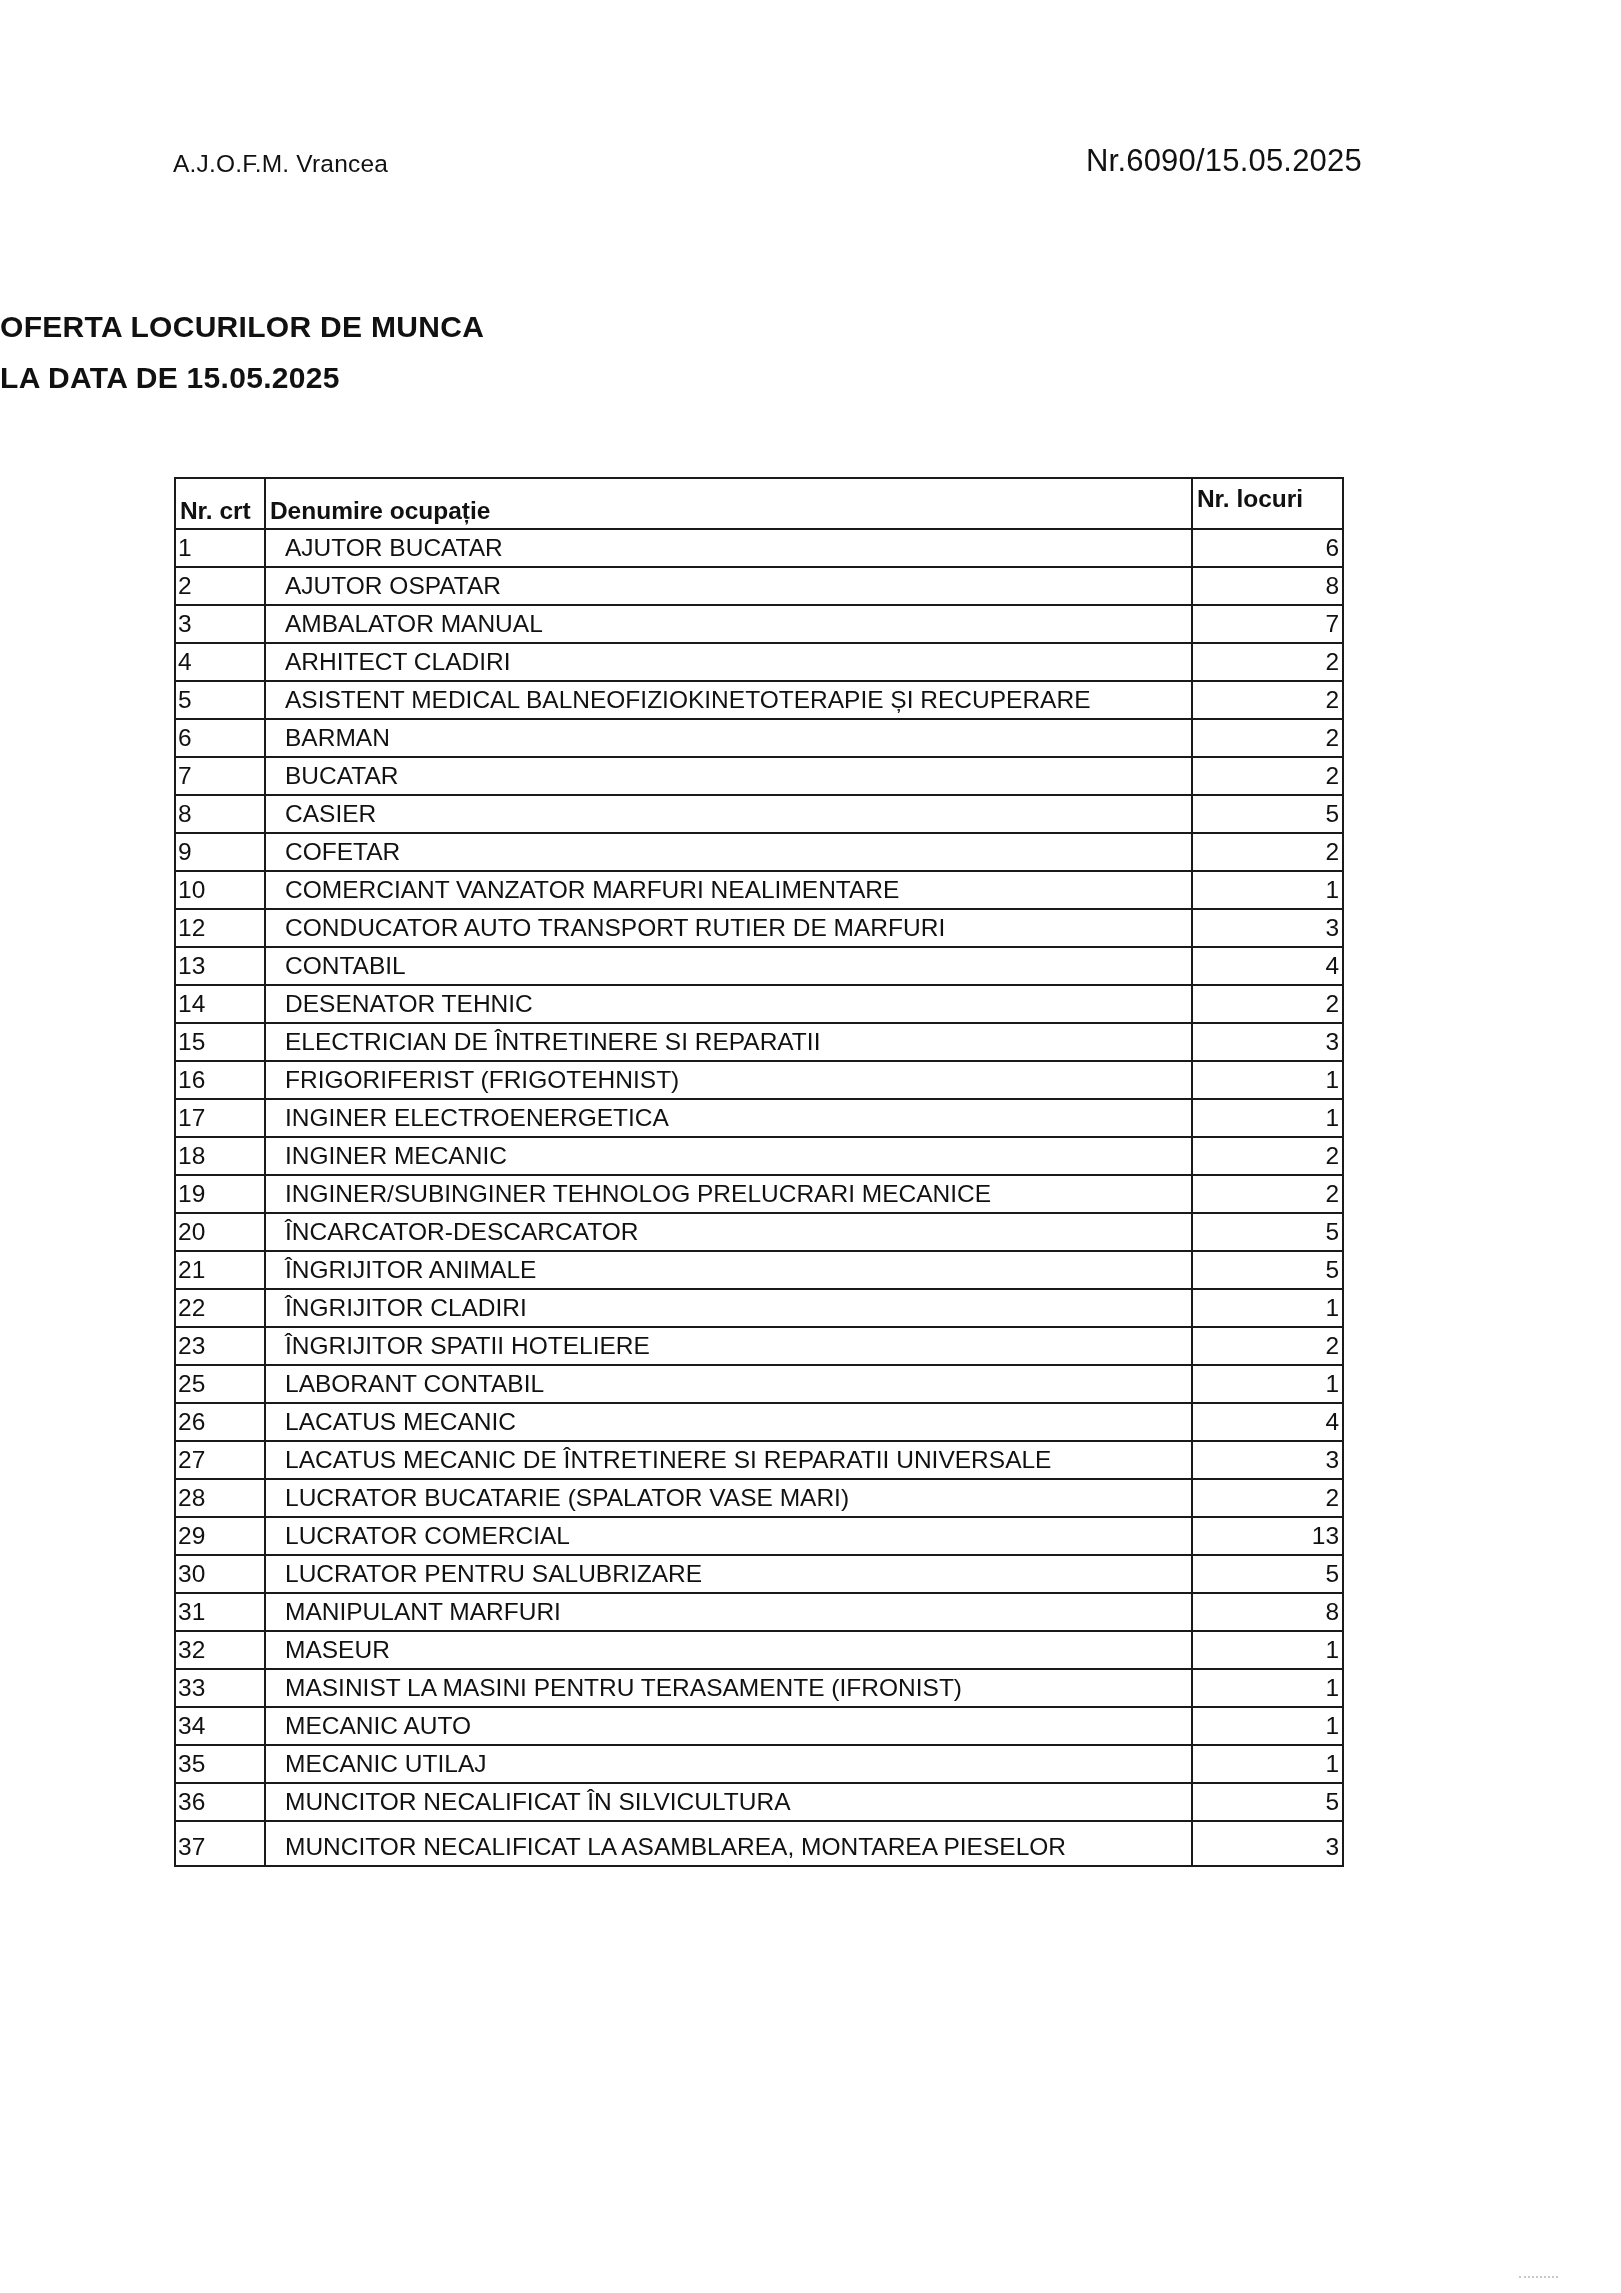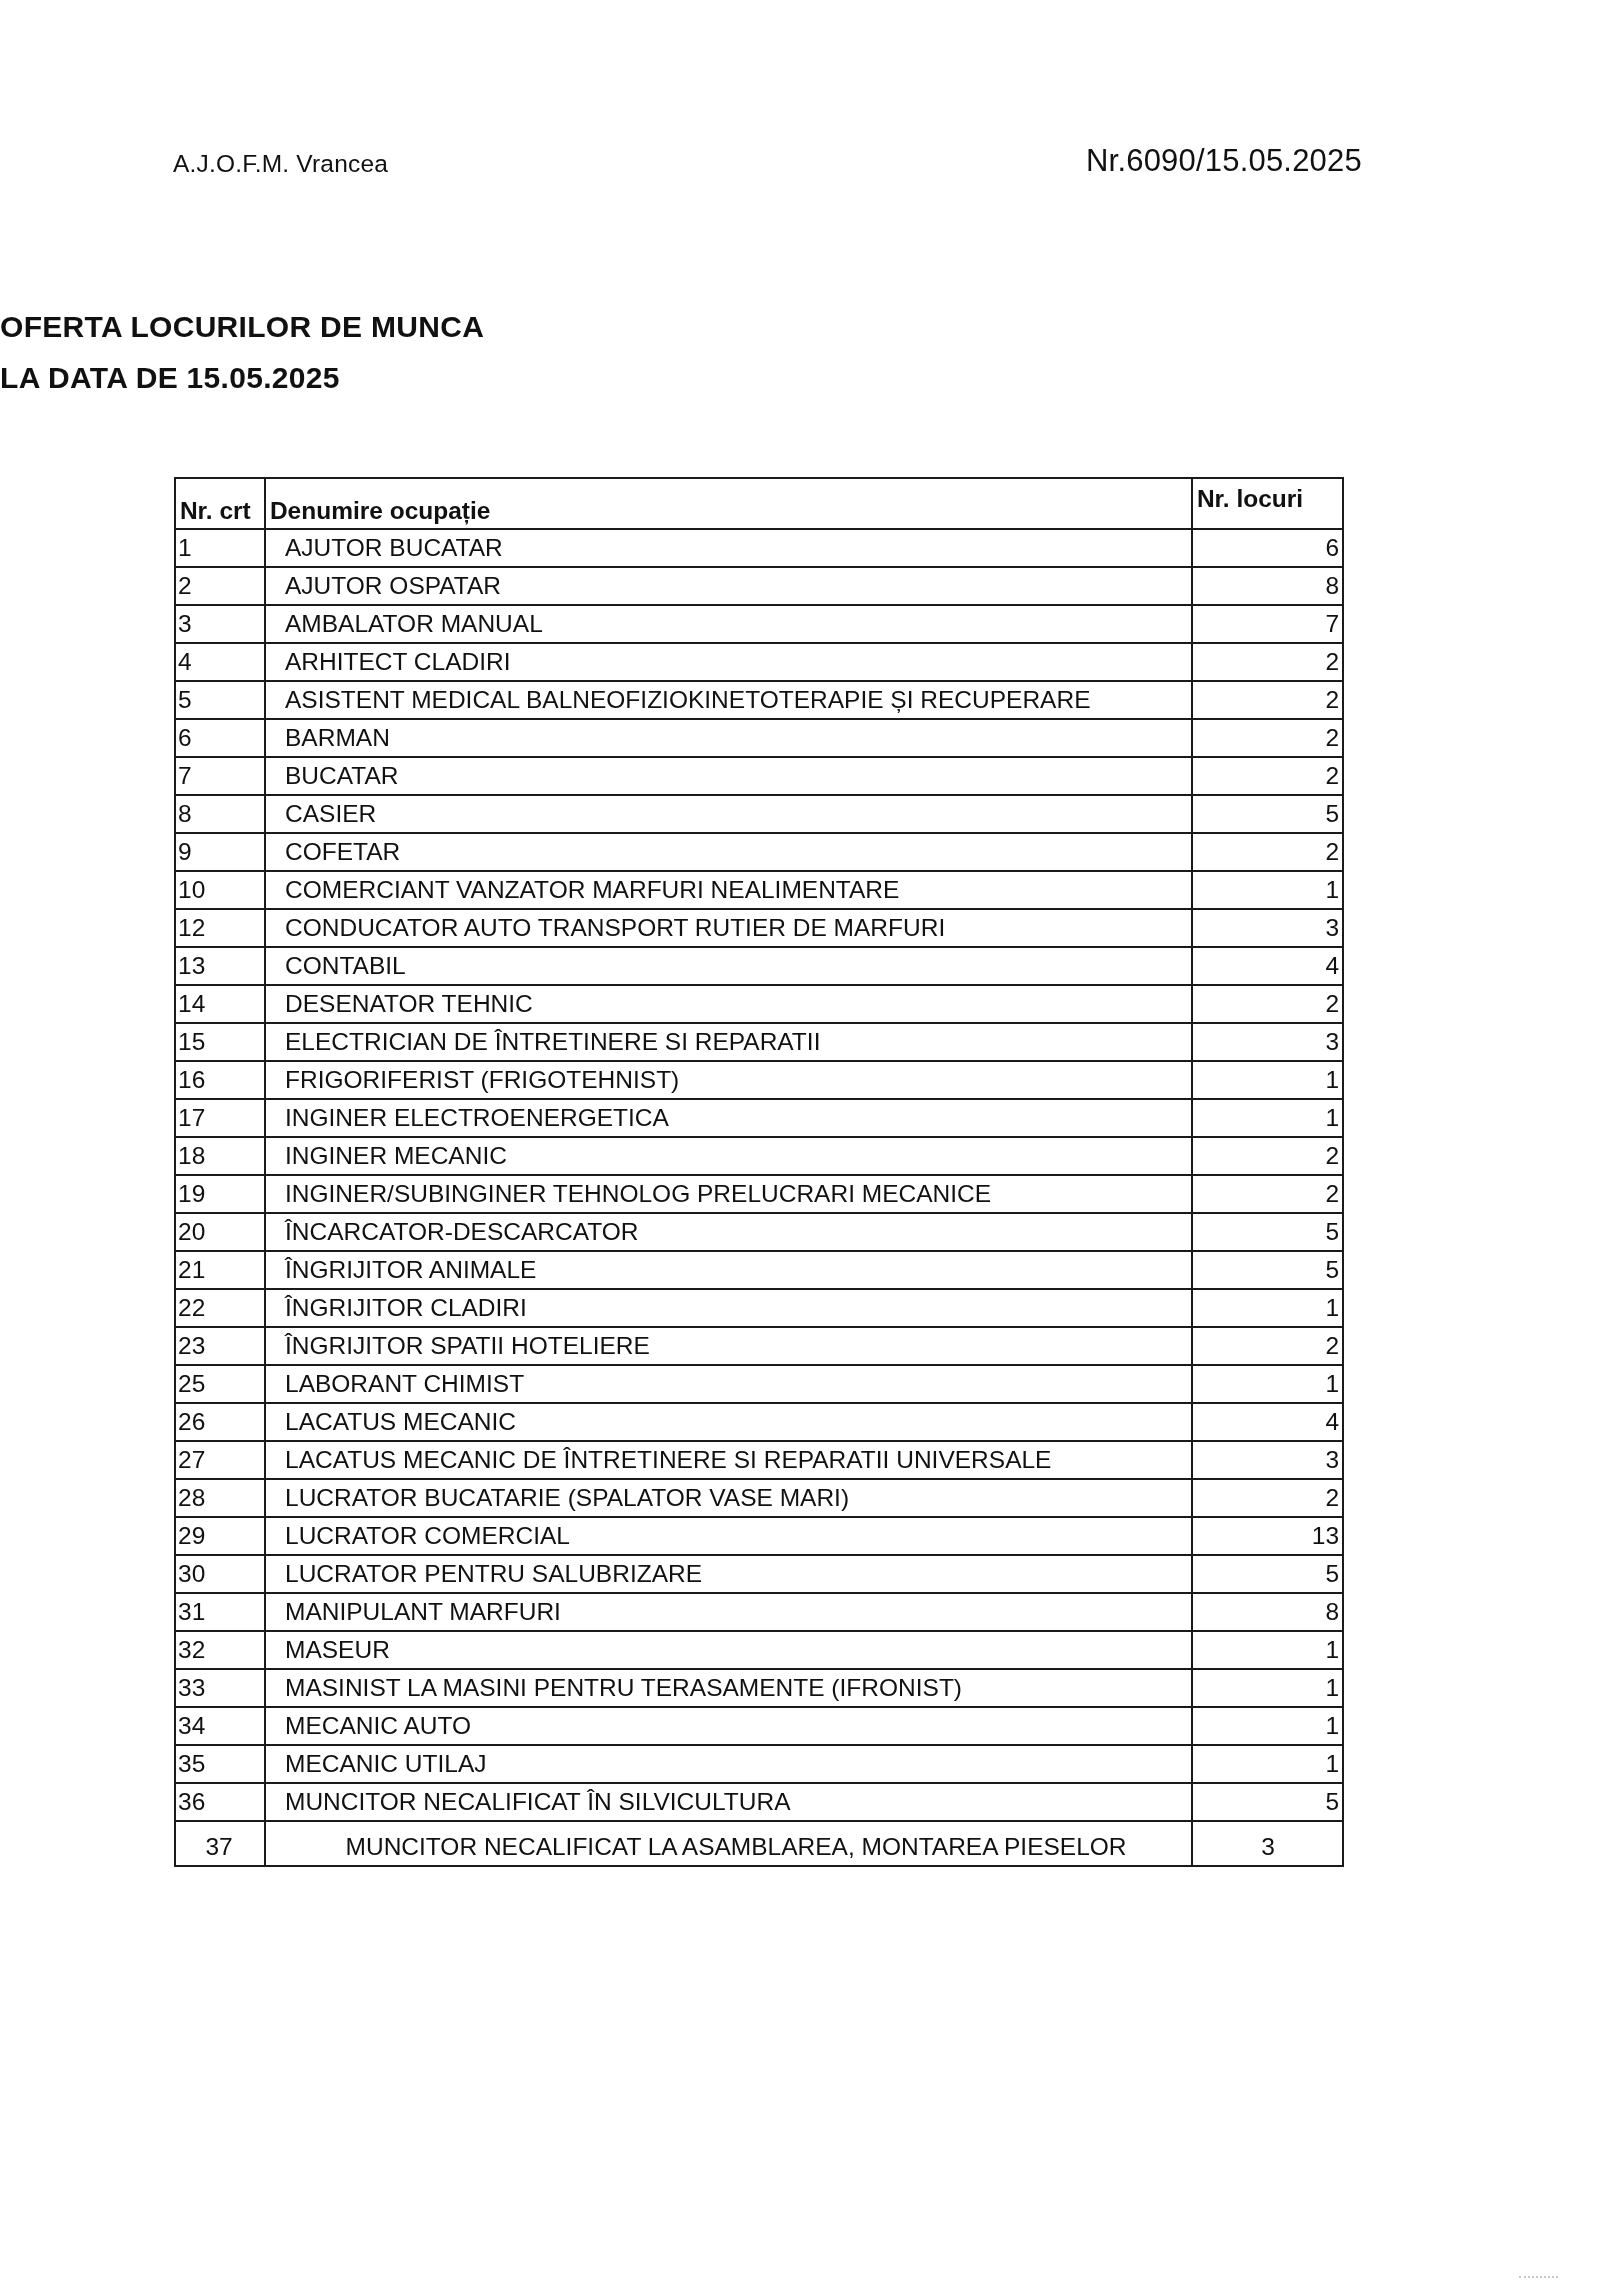--- a/index.html
+++ b/index.html
@@ -71,21 +71,21 @@
       line-height: 35px;
       margin-top: 44px;
     }
     table.jobs thead th.h-loc {
       vertical-align: top;
       line-height: 39px;
     }
     table.jobs tbody td.nr { text-align: left; padding-left: 2px; }
     table.jobs tbody td.name { padding-left: 19px; }
     table.jobs tbody td.loc { text-align: right; padding-right: 2.9px; }
-    table.jobs tbody tr:last-child td { height: 43px; text-align: center; }
+    table.jobs tbody tr:last-child td { height: 43px; }
 
     .scan-mark {
       position: absolute;
       left: 1519px;
       top: 2276px;
       width: 39px;
       height: 2px;
       border-top: 2px dotted #c8c8c8;
     }
   </style>
@@ -217,21 +217,21 @@
         <td class="name">ÎNGRIJITOR CLADIRI</td>
         <td class="loc">1</td>
       </tr>
       <tr>
         <td class="nr">23</td>
         <td class="name">ÎNGRIJITOR SPATII HOTELIERE</td>
         <td class="loc">2</td>
       </tr>
       <tr>
         <td class="nr">25</td>
-        <td class="name">LABORANT CHIMIST</td>
+        <td class="name">LABORANT CONTABIL</td>
         <td class="loc">1</td>
       </tr>
       <tr>
         <td class="nr">26</td>
         <td class="name">LACATUS MECANIC</td>
         <td class="loc">4</td>
       </tr>
       <tr>
         <td class="nr">27</td>
         <td class="name">LACATUS MECANIC DE ÎNTRETINERE SI REPARATII UNIVERSALE</td>

